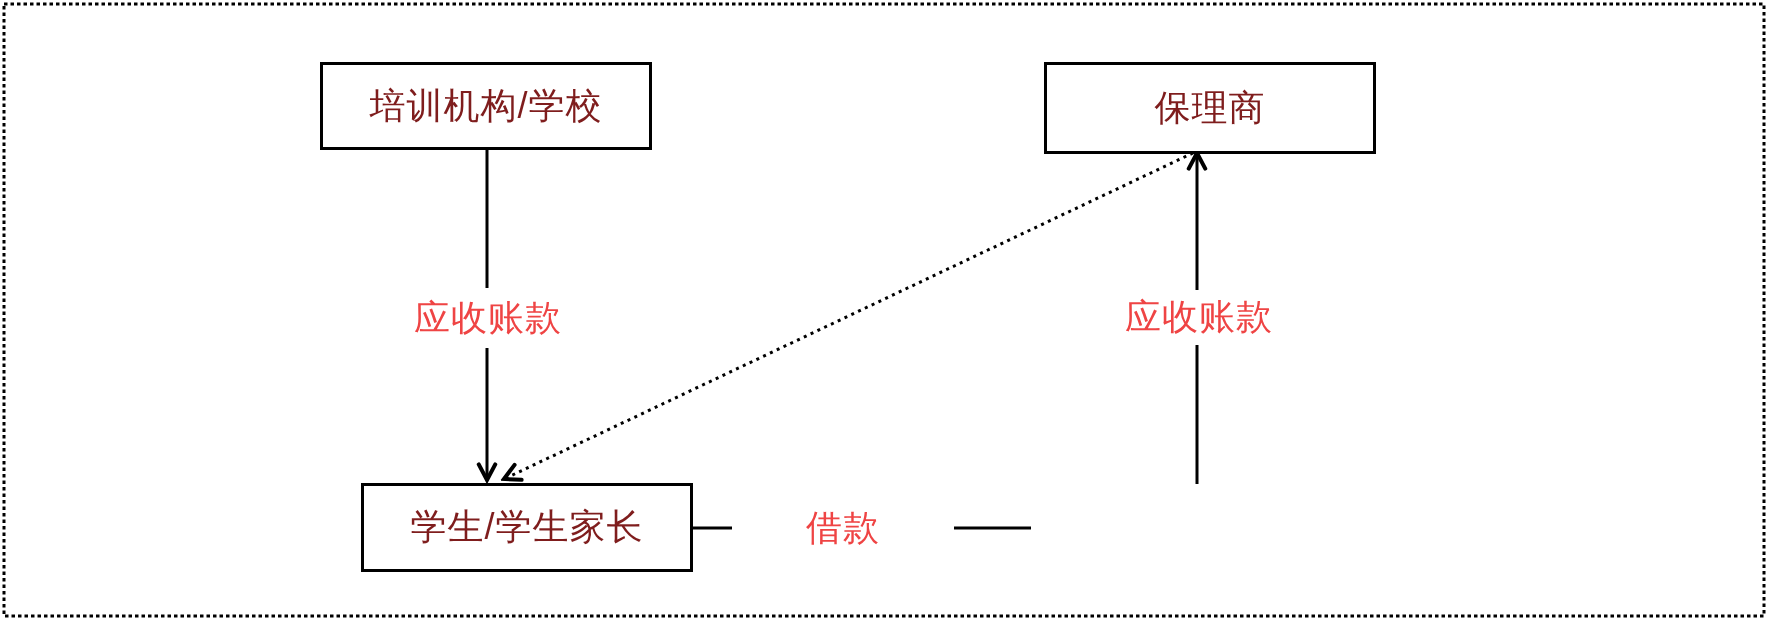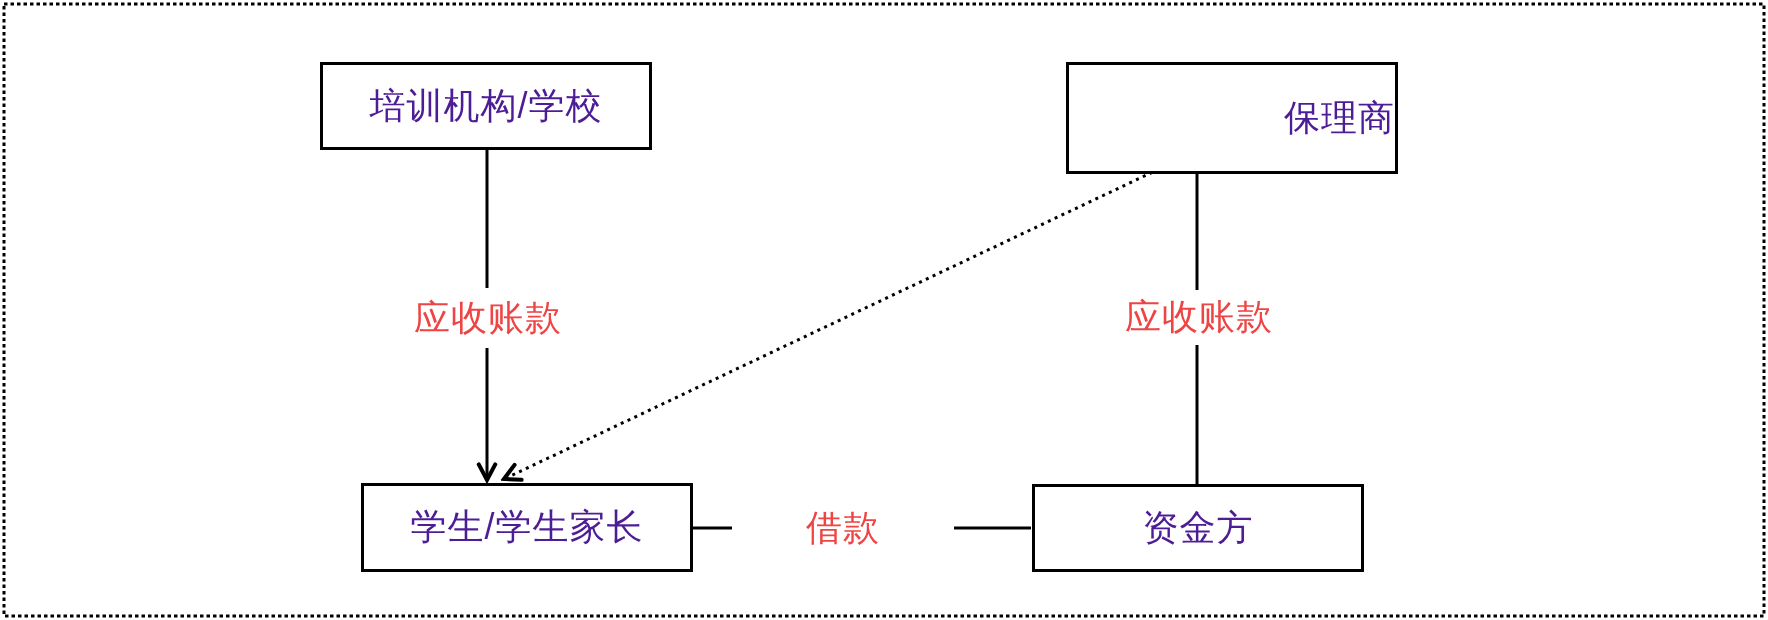--- a/index.html
+++ b/index.html
@@ -24,38 +24,38 @@
   }
   .node {
     position: absolute;
     box-sizing: border-box;
     border: 3px solid #000000;
     background: #ffffff;
     display: flex;
     align-items: center;
     justify-content: center;
     font-size: 36px;
-    color: #4c1d95;
+    color: #7f1d1d;
     z-index: 2;
     letter-spacing: 1px;
   }
   .edge-label {
     position: absolute;
     background: #ffffff;
     display: flex;
     align-items: center;
     justify-content: center;
     font-size: 36px;
     color: #ef4444;
     z-index: 2;
     letter-spacing: 1px;
     white-space: nowrap;
   }
   #node-training-org { left: 320px;  top: 62px;  width: 332px; height: 88px; }
-  #node-factor       { left: 1066px; top: 62px;  width: 332px; height: 112px; justify-content: flex-end; }
+  #node-factor       { left: 1044px; top: 62px;  width: 332px; height: 92px; }
   #node-students     { left: 320px;  top: 483px; width: 332px; height: 89px; margin-left: 41px; }
   #node-funder       { left: 1032px; top: 484px; width: 332px; height: 88px; }
 
   #label-receivables   { left: 410px;  top: 288px; width: 156px; height: 60px; }
   #label-collection    { left: 780px;  top: 294px; width: 126px; height: 48px; }
   #label-debt-transfer { left: 1122px; top: 290px; width: 154px; height: 55px; }
   #label-loan          { left: 732px;  top: 506px; width: 222px; height: 44px; }
 </style>
 </head>
 <body>
@@ -85,23 +85,20 @@
   </div>
 
   <div class="node" id="node-factor">
     <span>保理商</span>
   </div>
 
   <div class="node" id="node-students">
     <span>学生/学生家长</span>
   </div>
 
-  <div class="node" id="node-funder">
-    <span>资金方</span>
-  </div>
 
   <div class="edge-label" id="label-receivables">
     <span>应收账款</span>
   </div>
 
 
   <div class="edge-label" id="label-debt-transfer">
     <span>应收账款</span>
   </div>
 

